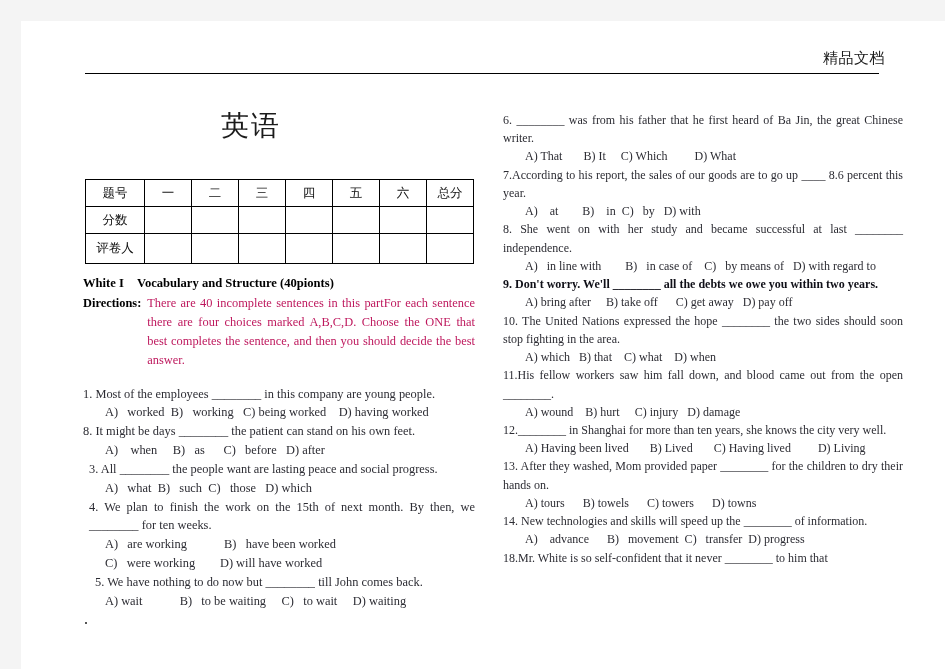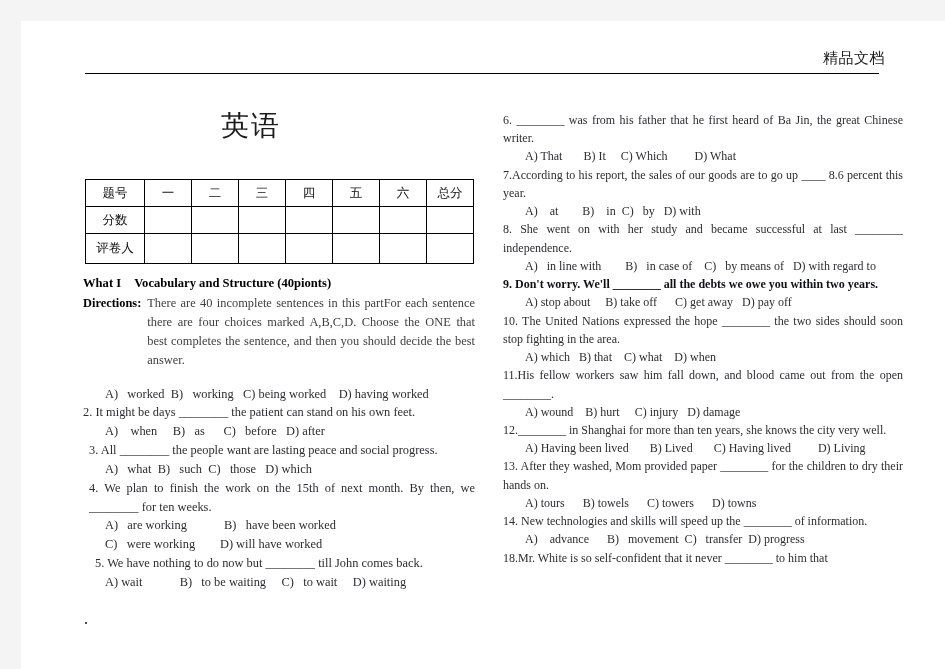--- a/index.html
+++ b/index.html
@@ -118,21 +118,21 @@
     font-weight: bold;
     color: #000000;
     white-space: nowrap;
     flex: 0 0 auto;
     padding-right: 6px;
   }
   .directions .dbody {
     flex: 1 1 auto;
     text-align: justify;
     text-justify: inter-word;
-    color: #404040;
+    color: #be185d;
   }
   .q {
     margin: 0;
     text-align: justify;
     text-justify: inter-word;
   }
   .q.indent1 { padding-left: 6px; }
   .q.indent2 { padding-left: 12px; }
   .opts {
     margin: 0;
@@ -195,31 +195,32 @@
         <td></td>
         <td></td>
         <td></td>
       </tr>
     </tbody>
   </table>
 
   <div class="col-left">
 
     <div class="part-head">
-      <span class="pname">What I</span><span>Vocabulary and Structure (40pionts)</span>
+      <span class="pname">White I</span><span>Vocabulary and Structure (40pionts)</span>
     </div>
 
     <div class="directions">
       <span class="dlabel">Directions:</span>
       <span class="dbody">There are 40 incomplete sentences in this partFor each sentence there are four choices marked A,B,C,D. Choose the ONE that best completes the sentence, and then you should decide the best answer.</span>
     </div>
 
+    <div class="q">1. Most of the employees ________ in this company are young people.</div>
     <div class="opts">A)   worked  B)   working   C) being worked    D) having worked</div>
 
-    <div class="q">2. It might be days ________ the patient can stand on his own feet.</div>
+    <div class="q">8. It might be days ________ the patient can stand on his own feet.</div>
     <div class="opts">A)    when     B)   as      C)   before   D) after</div>
 
     <div class="q indent1">3. All ________ the people want are lasting peace and social progress.</div>
     <div class="opts">A)   what  B)   such  C)   those   D) which</div>
 
     <div class="q indent1">4. We plan to finish the work on the 15th of next month. By then, we ________ for ten weeks.</div>
     <div class="opts">A)   are working            B)   have been worked</div>
     <div class="opts">C)   were working        D) will have worked</div>
 
     <div class="q indent2">5. We have nothing to do now but ________ till John comes back.</div>
@@ -232,21 +233,21 @@
     <div class="q">6. ________ was from his father that he first heard of Ba Jin, the great Chinese writer.</div>
     <div class="opts">A) That       B) It     C) Which         D) What</div>
 
     <div class="q">7.According to his report, the sales of our goods are to go up ____ 8.6 percent this year.</div>
     <div class="opts">A)    at        B)    in  C)   by   D) with</div>
 
     <div class="q">8. She went on with her study and became successful at last ________ independence.</div>
     <div class="opts">A)   in line with        B)   in case of    C)   by means of   D) with regard to</div>
 
     <div class="q bolder">9. Don't worry. We'll ________ all the debts we owe you within two years.</div>
-    <div class="opts">A) stop about     B) take off      C) get away   D) pay off</div>
+    <div class="opts">A) bring after     B) take off      C) get away   D) pay off</div>
 
     <div class="q">10. The United Nations expressed the hope ________ the two sides should soon stop fighting in the area.</div>
     <div class="opts">A) which   B) that    C) what    D) when</div>
 
     <div class="q">11.His fellow workers saw him fall down, and blood came out from the open ________.</div>
     <div class="opts">A) wound    B) hurt     C) injury   D) damage</div>
 
     <div class="q">12.________ in Shanghai for more than ten years, she knows the city very well.</div>
     <div class="opts">A) Having been lived       B) Lived       C) Having lived         D) Living</div>
 

